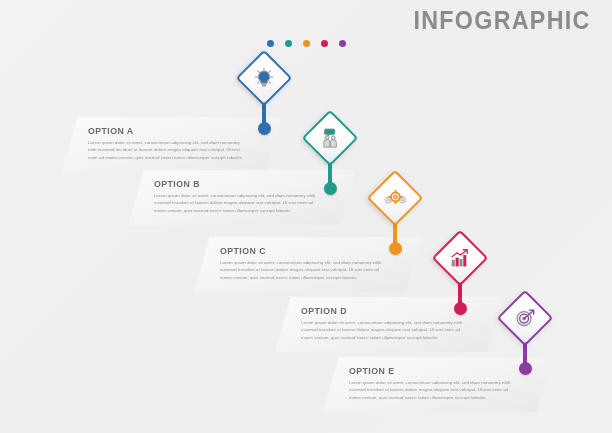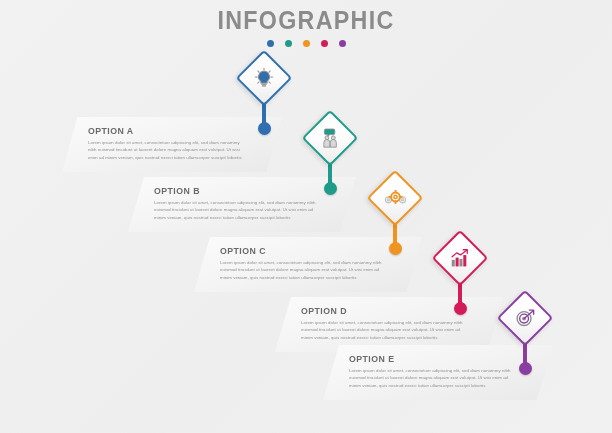--- a/index.html
+++ b/index.html
@@ -23,21 +23,21 @@
     background: linear-gradient(135deg, #f2f2f2 0%, #eeeeee 55%, #f1f1f1 100%);
     overflow: hidden;
   }
 
   
   #title-block {
     position: absolute;
     top: 8px;
     left: 0;
     width: 612px;
-    text-align: center;
+    text-align: right;
   }
 
   #title-text {
     font-family: "Liberation Sans Narrow", "Liberation Sans", sans-serif;
     font-size: 25px;
     font-weight: bold;
     letter-spacing: 1.4px;
     color: #8b8b8b;
     transform: scaleX(0.93);
     line-height: 1;
@@ -173,21 +173,21 @@
         </g>
         <path d="M12 4.6a6 6 0 0 0-3.4 10.9v1.9h6.8v-1.9A6 6 0 0 0 12 4.6z" fill="#2f6fb0" stroke="#8d8d8d" stroke-width="1.1"></path>
         <rect x="9.1" y="17.9" width="5.8" height="1.5" fill="#8d8d8d"></rect>
         <rect x="9.8" y="19.9" width="4.4" height="1.4" fill="#8d8d8d"></rect>
       </svg>
           </div>
         </div>
         <div class="node-dot" style="left: 258px; top: 122px; background: rgb(47, 111, 176);"></div>
       </div>
       <div class="step">
-        <div class="panel" style="left: 128px; top: 177px; width: 228px; clip-path: polygon(7% 0%, 100% 0%, 93% 100%, 0% 100%);">
+        <div class="panel" style="left: 128px; top: 170px; width: 228px; clip-path: polygon(7% 0%, 100% 0%, 93% 100%, 0% 100%);">
           <div class="panel-inner">
             <div class="panel-title">OPTION B</div>
             <div class="panel-body">Lorem ipsum dolor sit amet, consectetuer adipiscing elit, sed diam nonummy nibh euismod tincidunt ut laoreet dolore magna aliquam erat volutpat. Ut wisi enim ad minim veniam, quis nostrud exerci tation ullamcorper suscipit lobortis</div>
           </div>
         </div>
         <div class="stem" style="left: 328px; top: 158px; height: 30px; background: rgb(30, 155, 138);"></div>
         <div class="diamond" style="left: 310px; top: 118px; border-color: rgb(30, 155, 138);">
           <div class="diamond-icon">
             <svg viewBox="0 0 24 24" width="22" height="22">
         <path d="M7.4 2.2h8.3a1.5 1.5 0 0 1 1.5 1.5v3.1a1.5 1.5 0 0 1-1.5 1.5h-3.9l-2.3 2v-2H7.4A1.5 1.5 0 0 1 5.9 6.8V3.7a1.5 1.5 0 0 1 1.5-1.5z" fill="#1e9b8a" stroke="#8d8d8d" stroke-width="0.9"></path>
@@ -250,21 +250,21 @@
         <rect x="3.0" y="14.0" width="3.3" height="7.2" fill="#8d8d8d"></rect>
         <rect x="7.2" y="11.6" width="3.3" height="9.6" fill="#d31c5a"></rect>
         <rect x="11.4" y="13.0" width="3.3" height="8.2" fill="#8d8d8d"></rect>
         <rect x="15.6" y="8.8" width="3.3" height="12.4" fill="#d31c5a"></rect>
       </svg>
           </div>
         </div>
         <div class="node-dot" style="left: 454px; top: 302px; background: rgb(211, 28, 90);"></div>
       </div>
       <div class="step">
-        <div class="panel" style="left: 323px; top: 345px; width: 230px; clip-path: polygon(7% 0%, 100% 0%, 93% 100%, 0% 100%);">
+        <div class="panel" style="left: 323px; top: 357px; width: 230px; clip-path: polygon(7% 0%, 100% 0%, 93% 100%, 0% 100%);">
           <div class="panel-inner">
             <div class="panel-title">OPTION E</div>
             <div class="panel-body">Lorem ipsum dolor sit amet, consectetuer adipiscing elit, sed diam nonummy nibh euismod tincidunt ut laoreet dolore magna aliquam erat volutpat. Ut wisi enim ad minim veniam, quis nostrud exerci tation ullamcorper suscipit lobortis</div>
           </div>
         </div>
         <div class="stem" style="left: 523px; top: 338px; height: 30px; background: rgb(138, 63, 160);"></div>
         <div class="diamond" style="left: 505px; top: 298px; border-color: rgb(138, 63, 160);">
           <div class="diamond-icon">
             <svg viewBox="0 0 24 24" width="22" height="22">
         <circle cx="11" cy="12.6" r="7.6" fill="none" stroke="#8d8d8d" stroke-width="1.5"></circle>

